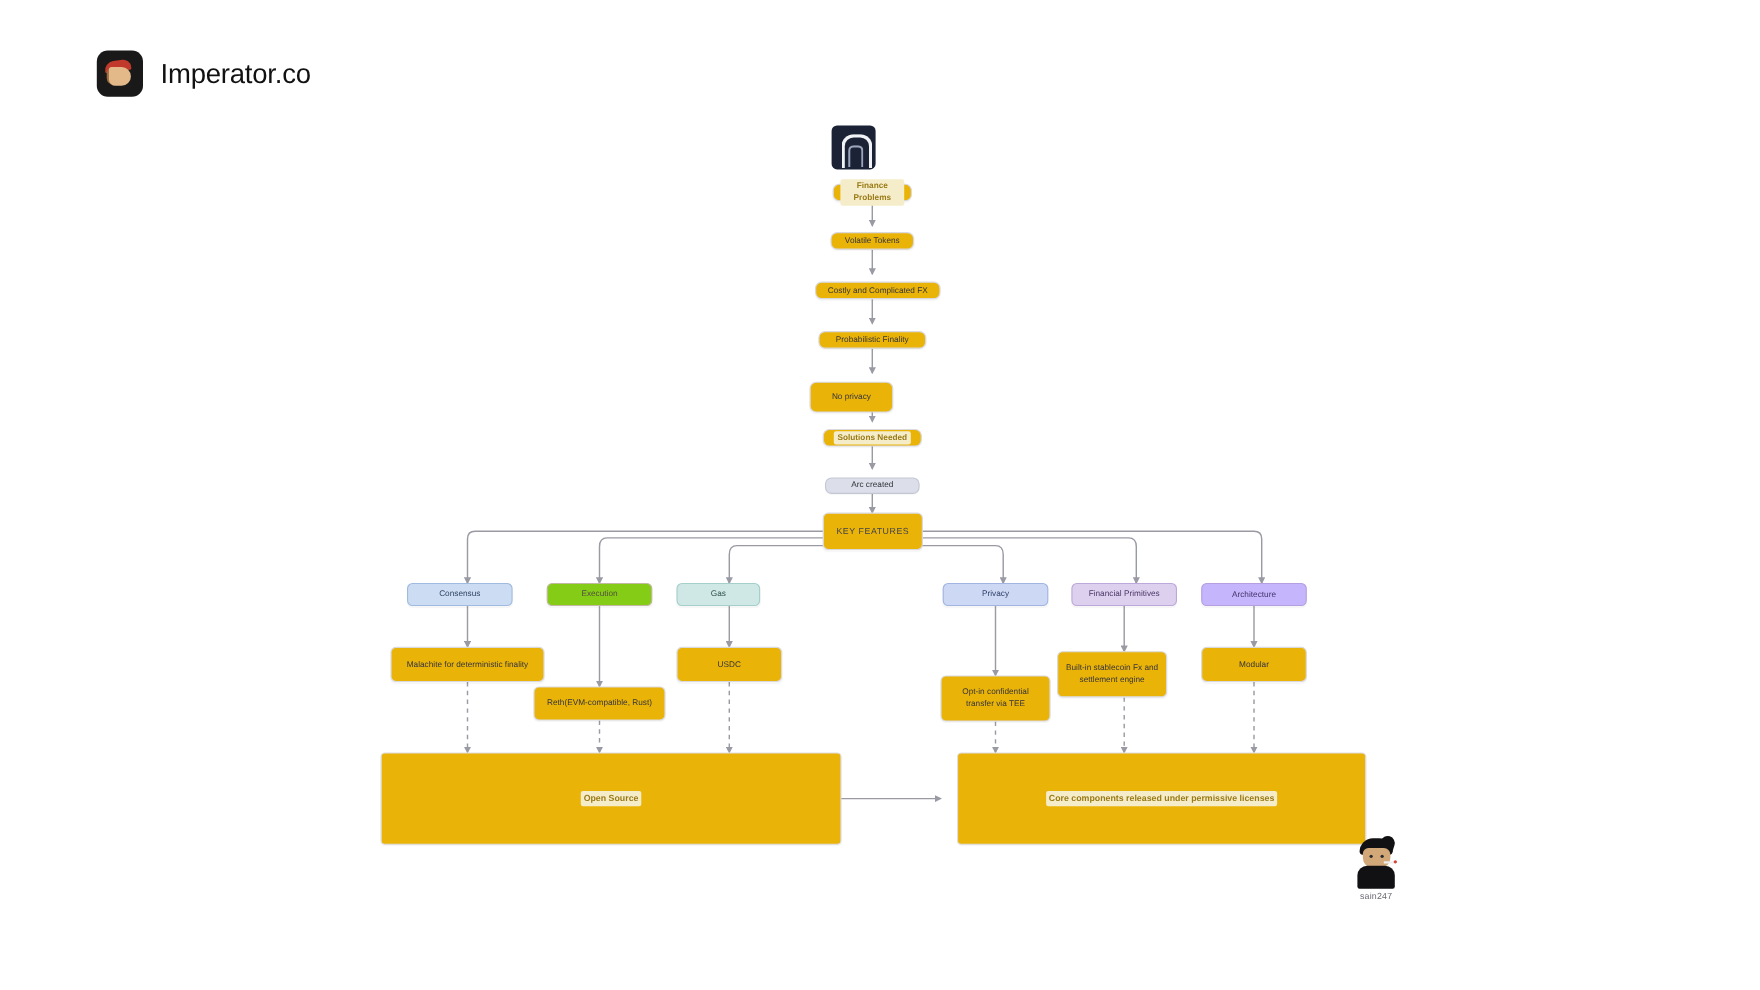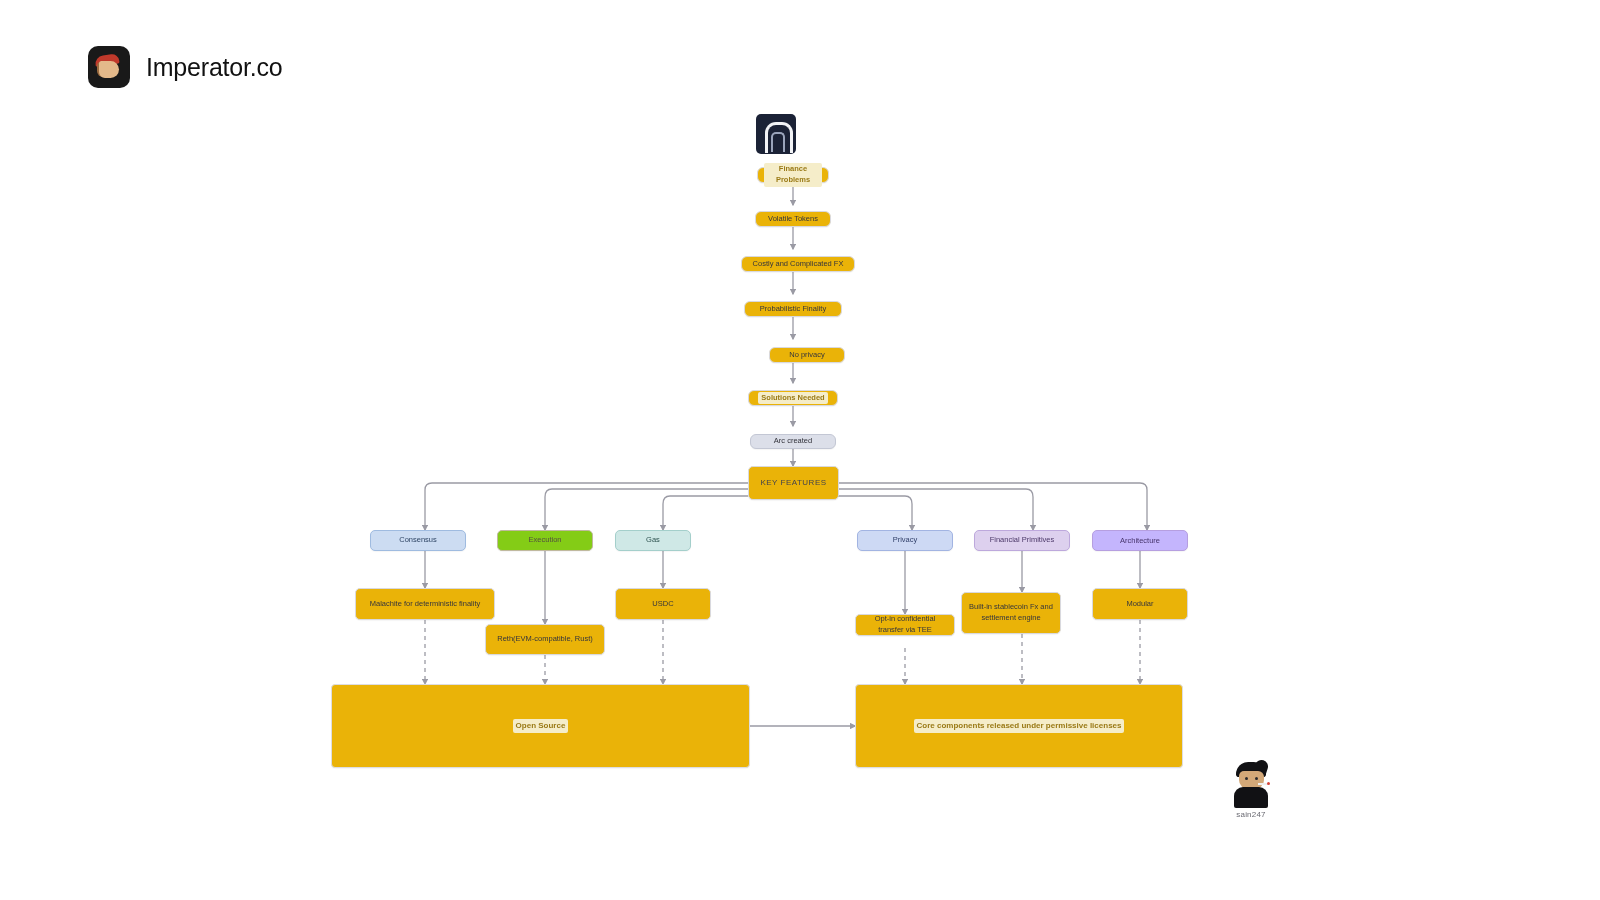--- a/index.html
+++ b/index.html
@@ -153,20 +153,21 @@
     background: #c4b5fd;
     border-color: #b69fe0;
     color: #46346b;
     align-items: flex-end;
   }
 
   .node.panel {
     border-radius: 4px;
     border-color: #dddde2;
     font-size: 8px;
+    margin-left: 15px;
   }
 
   
   #avatar-mark {
     position: absolute;
     left: 1228px;
     top: 762px;
     width: 46px;
     text-align: center;
   }
@@ -350,21 +351,21 @@
   </div>
   <div class="node chain plain" style="left:755px; top:211px; width:76px; height:16px;">
     <span>Volatile Tokens</span>
   </div>
   <div class="node chain plain" style="left:741px; top:256px; width:114px; height:16px;">
     <span>Costly and Complicated FX</span>
   </div>
   <div class="node chain plain" style="left:744px; top:301px; width:98px; height:16px;">
     <span>Probabilistic Finality</span>
   </div>
-  <div class="node chain plain" style="left:769px; top:347px; width:76px; height:16px;">
+  <div class="node chain plain" style="left:736px; top:347px; width:76px; height:28px;">
     <span>No privacy</span>
   </div>
   <div class="node chain" style="left:748px; top:390px; width:90px; height:16px;">
     <span class="hl">Solutions Needed</span>
   </div>
 
   <div class="node chain arc-created" style="left:750px; top:434px; width:86px; height:15px;">
     <span>Arc created</span>
   </div>
 
@@ -393,34 +394,34 @@
 
   <div class="node plain" style="left:355px; top:588px; width:140px; height:32px;">
     <span>Malachite for deterministic finality</span>
   </div>
   <div class="node plain" style="left:485px; top:624px; width:120px; height:31px;">
     <span>Reth(EVM-compatible, Rust)</span>
   </div>
   <div class="node plain" style="left:615px; top:588px; width:96px; height:32px;">
     <span>USDC</span>
   </div>
-  <div class="node plain" style="left:855px; top:614px; width:100px; height:22px;">
+  <div class="node plain" style="left:855px; top:614px; width:100px; height:42px;">
     <span>Opt-in confidential transfer via TEE</span>
   </div>
   <div class="node plain" style="left:961px; top:592px; width:100px; height:42px;">
     <span>Built-in stablecoin Fx and settlement engine</span>
   </div>
   <div class="node plain" style="left:1092px; top:588px; width:96px; height:32px;">
     <span>Modular</span>
   </div>
 
   <div class="node panel" style="left:331px; top:684px; width:419px; height:84px;">
     <span class="hl">Open Source</span>
   </div>
-  <div class="node panel" style="left:855px; top:684px; width:328px; height:84px;">
+  <div class="node panel" style="left:855px; top:684px; width:372px; height:84px;">
     <span class="hl">Core components released under permissive licenses</span>
   </div>
 </div>
 
 <div id="avatar-mark">
   <div id="avatar-art">
     <div class="av-quiff"></div>
     <div class="av-hair"></div>
     <div class="av-face"></div>
     <div class="av-eye l"></div>

